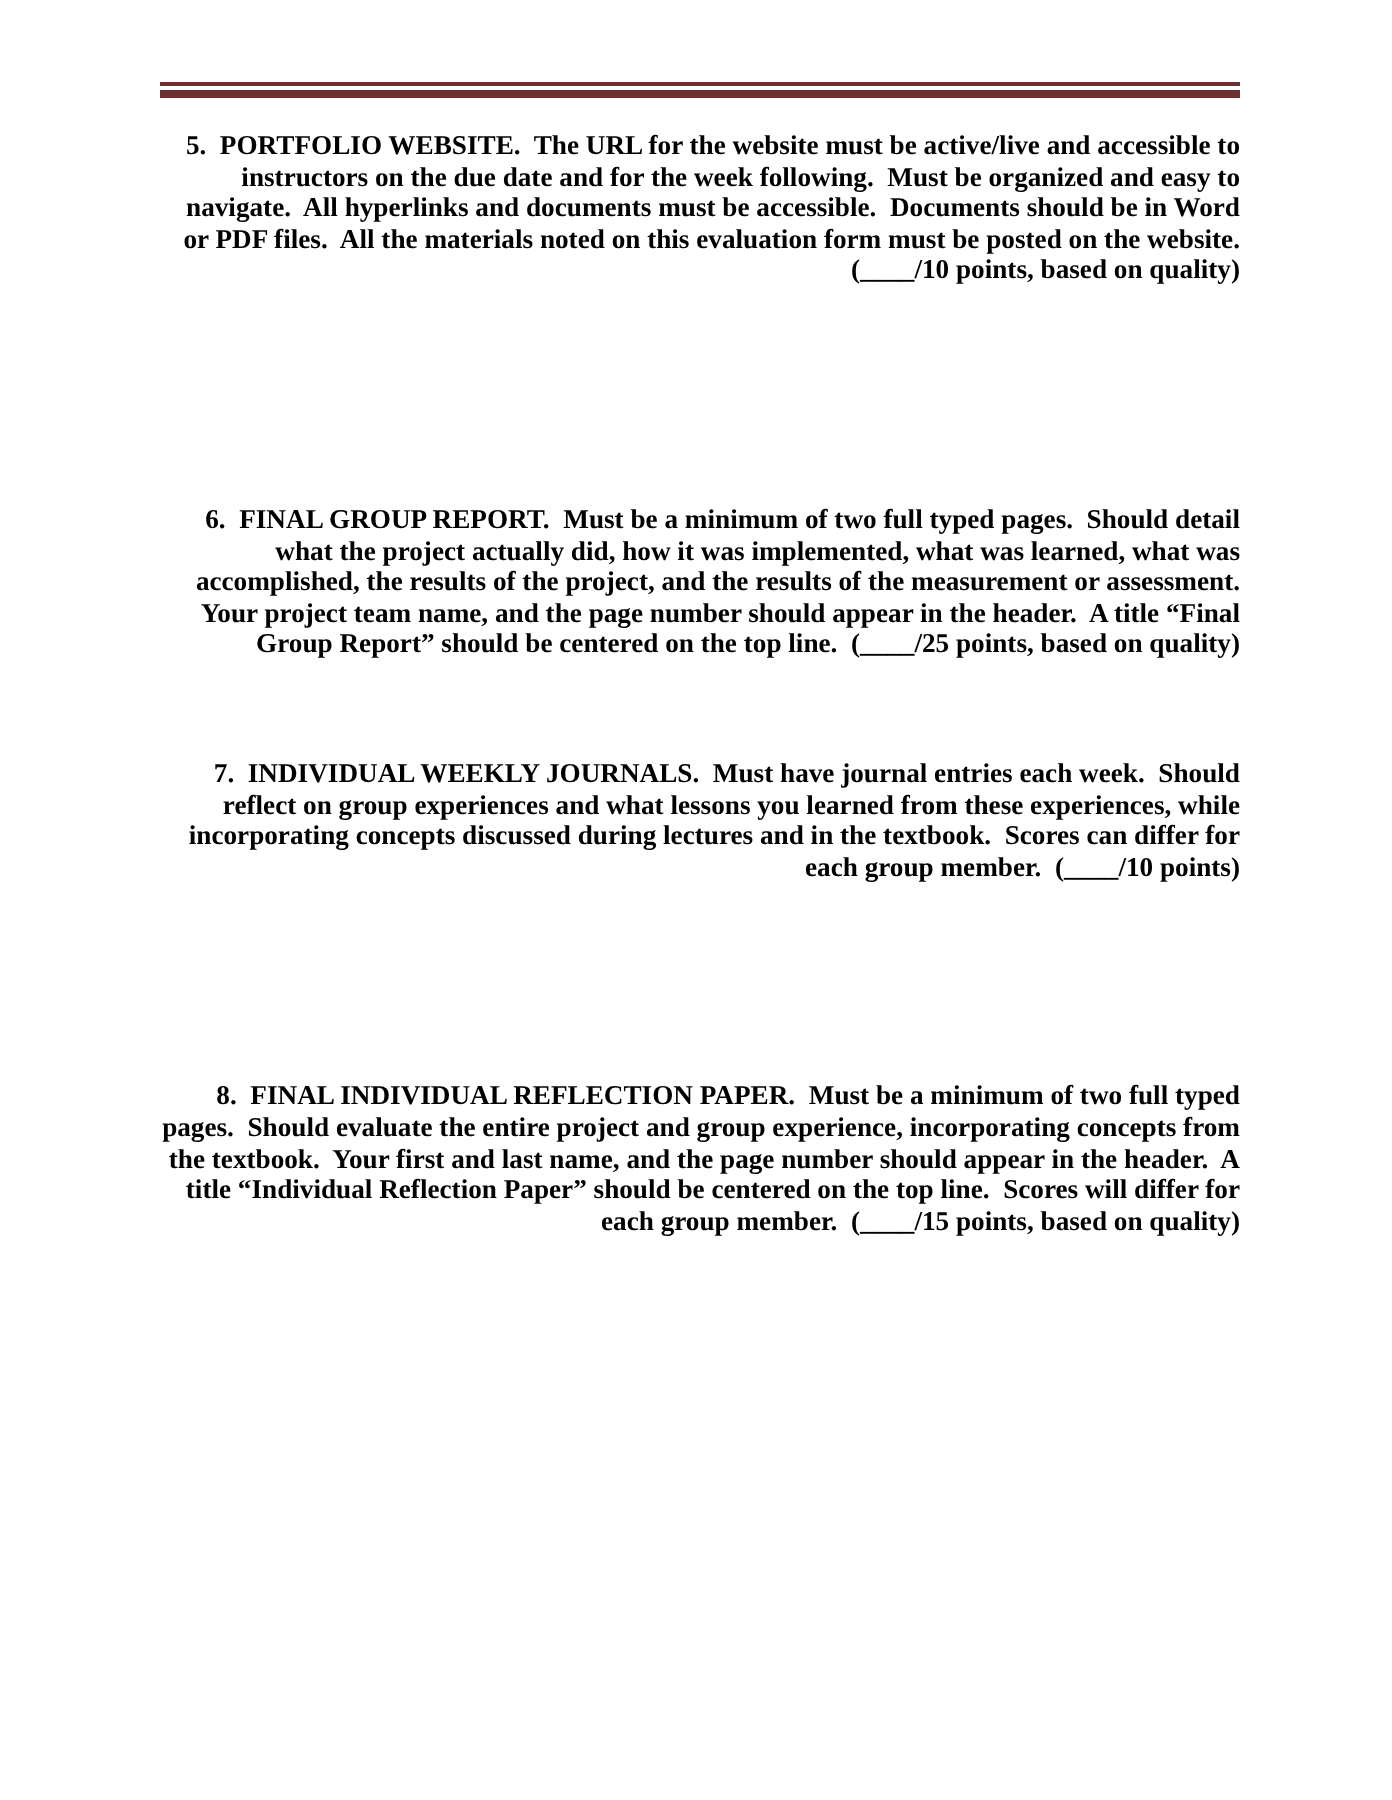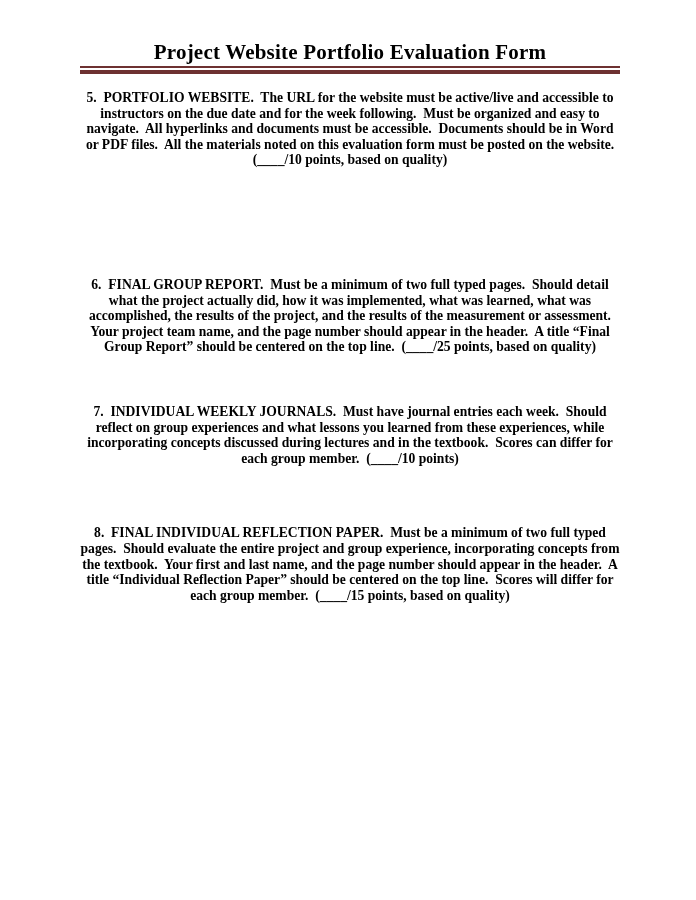--- a/index.html
+++ b/index.html
@@ -33,32 +33,31 @@
     border-bottom: 4px solid #6d3131;
     background: #ffffff;
     margin-top: 1px;
   }
   .para {
     font-weight: bold;
     font-size: 13.6px;
     line-height: 15.6px;
     margin: 0;
     white-space: pre-wrap;
-    text-align: center;
+    text-align: right;
   }
   .p5 { margin-top: 16px; margin-bottom: 109px; }
   .p6 { margin-bottom: 49px; }
-  .p7 { margin-bottom: 59px; }
+  .p7 { margin-bottom: 99px; }
   .p8 { margin-bottom: 0; }
 </style>
 </head>
 <body>
 
 <div class="page">
-  <h1 class="doc-title">Project Website Portfolio Evaluation Form</h1>
 
   <div class="title-rule"></div>
 
   <p class="para p5">5.  PORTFOLIO WEBSITE.  The URL for the website must be active/live and accessible to instructors on the due date and for the week following.  Must be organized and easy to navigate.  All hyperlinks and documents must be accessible.  Documents should be in Word or PDF files.  All the materials noted on this evaluation form must be posted on the website.  (____/10 points, based on quality)</p>
 
   <p class="para p6">6.  FINAL GROUP REPORT.  Must be a minimum of two full typed pages.  Should detail what the project actually did, how it was implemented, what was learned, what was accomplished, the results of the project, and the results of the measurement or assessment.  Your project team name, and the page number should appear in the header.  A title “Final Group Report” should be centered on the top line.  (____/25 points, based on quality)</p>
 
   <p class="para p7">7.  INDIVIDUAL WEEKLY JOURNALS.  Must have journal entries each week.  Should reflect on group experiences and what lessons you learned from these experiences, while incorporating concepts discussed during lectures and in the textbook.  Scores can differ for each group member.  (____/10 points)</p>
 
   <p class="para p8">8.  FINAL INDIVIDUAL REFLECTION PAPER.  Must be a minimum of two full typed pages.  Should evaluate the entire project and group experience, incorporating concepts from the textbook.  Your first and last name, and the page number should appear in the header.  A title “Individual Reflection Paper” should be centered on the top line.  Scores will differ for each group member.  (____/15 points, based on quality)</p>

